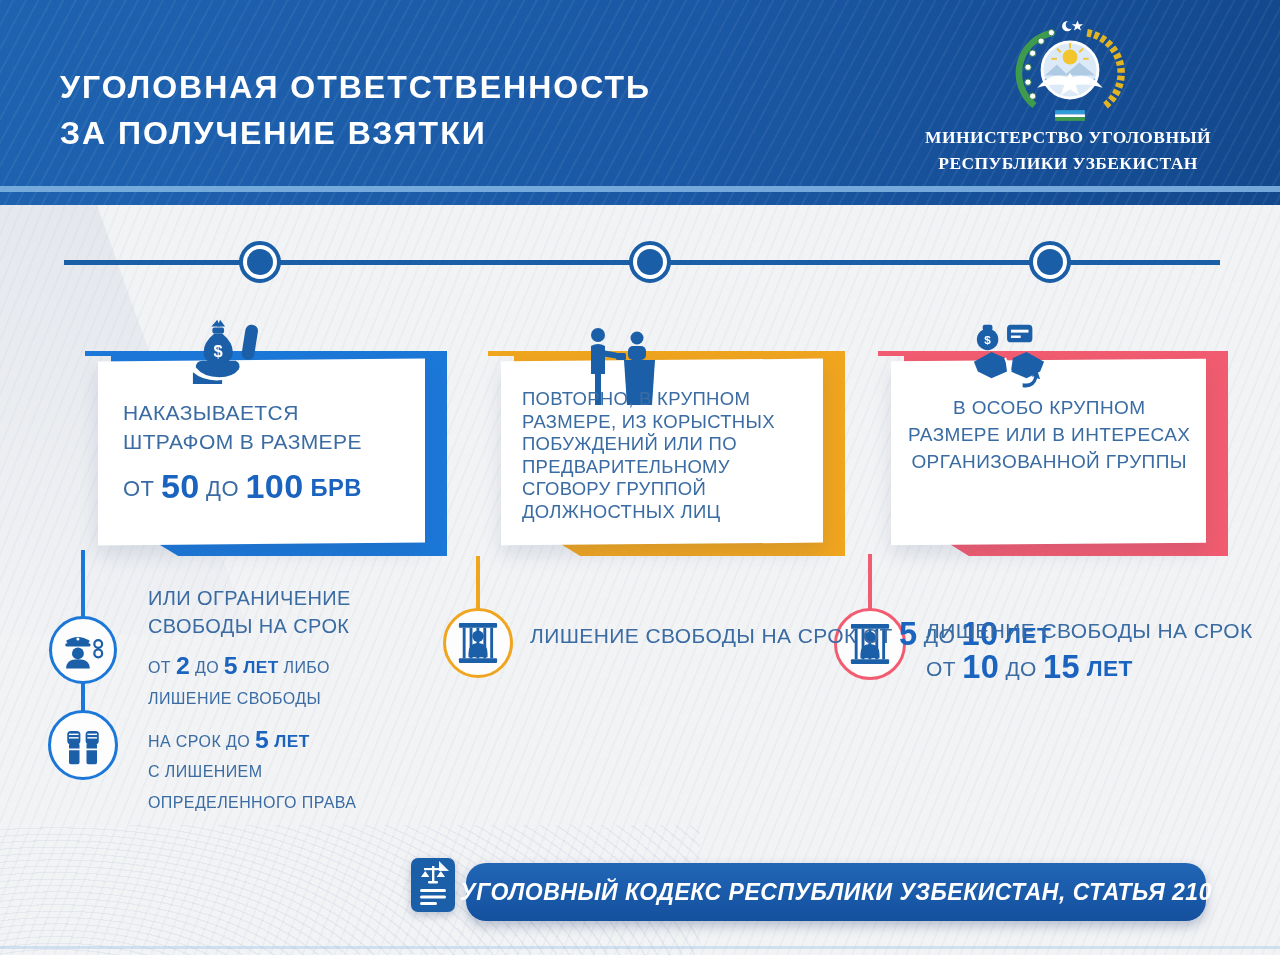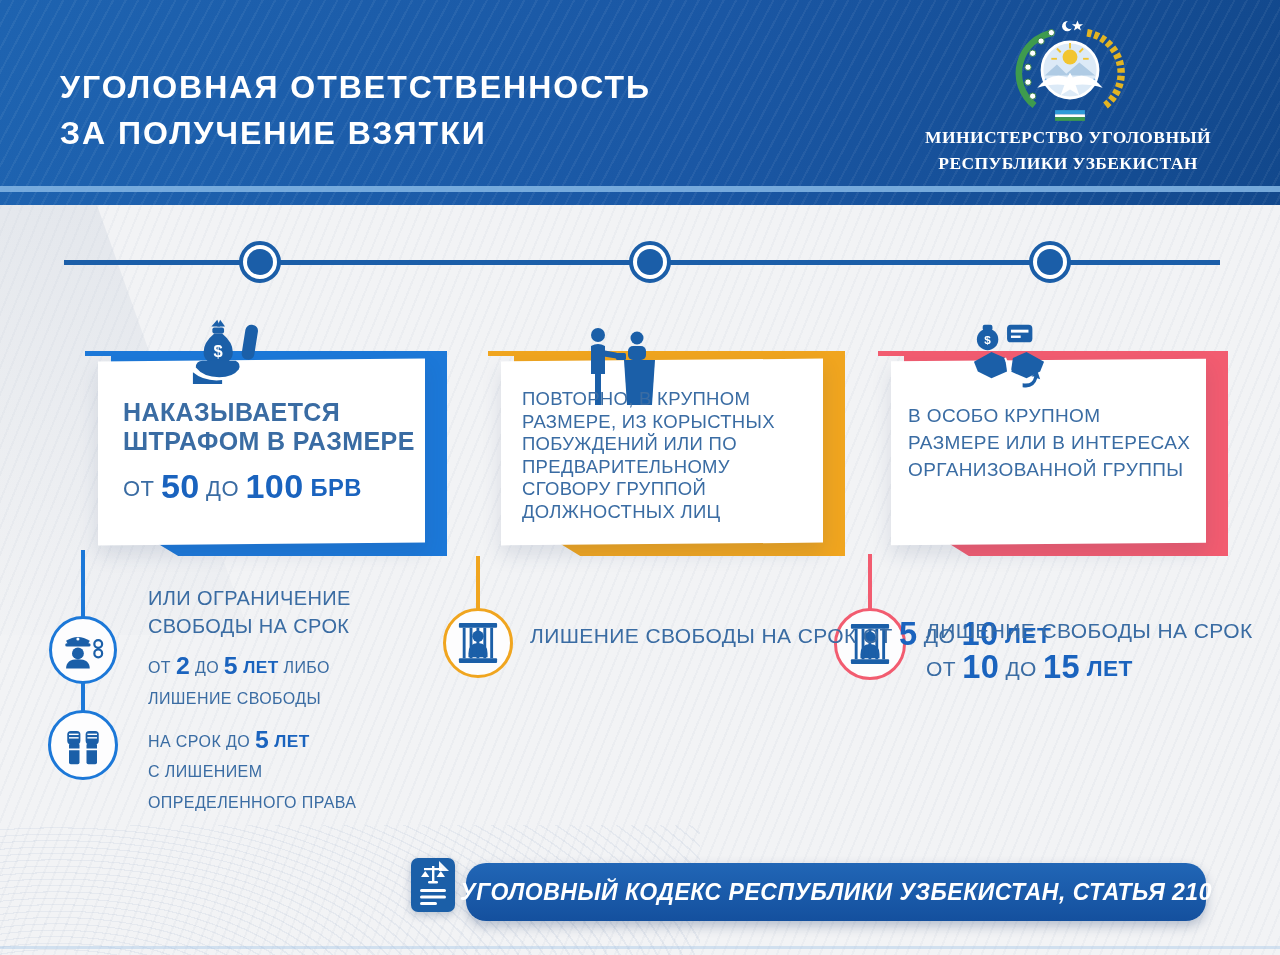--- a/index.html
+++ b/index.html
@@ -40,21 +40,21 @@
     background:var(--ac,#1B5EA8);}
   
   .card{position:absolute;top:346px;height:210px;}
   .card .topline{position:absolute;left:0;top:5px;width:45%;height:5px;background:var(--ac);}
   .card .accent{position:absolute;left:26px;top:5px;right:0;bottom:0;background:var(--ac);
     clip-path:polygon(0 0,100% 0,100% 100%,20% 100%,13% 93%,0 93%);}
   .card .paper{position:absolute;left:13px;top:14px;right:22px;bottom:12px;background:#fff;
     transform:skewY(-0.5deg);box-shadow:0 9px 20px rgba(35,60,105,.13);}
   .card .cicon{position:absolute;z-index:4;}
   .card .body{position:absolute;z-index:5;color:var(--text-blue);letter-spacing:.4px;}
-  .c1-head{font-size:25px;line-height:29px;white-space:pre-line;font-weight:bold;}
+  .c1-head{font-size:21px;line-height:29px;white-space:pre-line;}
   .c1-amount{margin-top:9px;font-size:22px;line-height:42px;white-space:nowrap;}
   .c2-text{font-size:18.5px;line-height:22.5px;white-space:pre-line;letter-spacing:.3px;}
   .c3-text{font-size:19px;line-height:27px;white-space:pre-line;}
   
   .seg-n{font-weight:bold;color:var(--num-blue);font-size:1.55em;vertical-align:-0.06em;}
   .seg-b{font-weight:bold;color:var(--num-blue);font-size:1.08em;}
   
   .conn{position:absolute;width:4px;background:var(--ac);}
   .pcircle{position:absolute;border-radius:50%;background:#FDFDFE;border:3px solid var(--ac);
     box-sizing:border-box;display:flex;align-items:center;justify-content:center;}
@@ -197,21 +197,21 @@
         <rect x="36" y="2" width="26" height="18" rx="4"></rect>
         <path d="M2,40 L20,30 L34,36 L36,50 L20,57 L6,50 Z"></path>
         <path d="M74,40 L56,30 L42,36 L40,50 L56,57 L70,50 Z"></path>
         <path d="M52,62 Q62,64 64,55 L61,55 L67,49 L70,58 L67,57 Q64,68 52,66 Z"></path>
       </g>
       <rect x="40" y="7" width="18" height="3" fill="#fff"></rect>
       <rect x="40" y="13" width="10" height="2.5" fill="#fff"></rect>
       <path d="M34,36 L40,50" stroke="#fff" stroke-width="2"></path>
       <text x="16" y="22" font-size="12" font-weight="bold" fill="#fff" text-anchor="middle" font-family="Liberation Sans, sans-serif">$</text>
     </svg>
-    <div class="body" style="left:30px;top:56px;">
+    <div class="body" style="left:30px;top:48px;text-align:center;">
       <div class="c3-text">В ОСОБО КРУПНОМ
 РАЗМЕРЕ ИЛИ В ИНТЕРЕСАХ
 ОРГАНИЗОВАННОЙ ГРУППЫ</div>
     </div>
   </div>
 
   <div class="pcircle" style="left: 49px; top: 616px; width: 68px; height: 68px; --ac: #1C78D8;">
     <svg width="44" height="38" viewBox="0 0 52 44">
       <g fill="#1B5FA8">
         <path d="M6,11 Q20,2 34,11 L32,15 L8,15 Z"></path>

